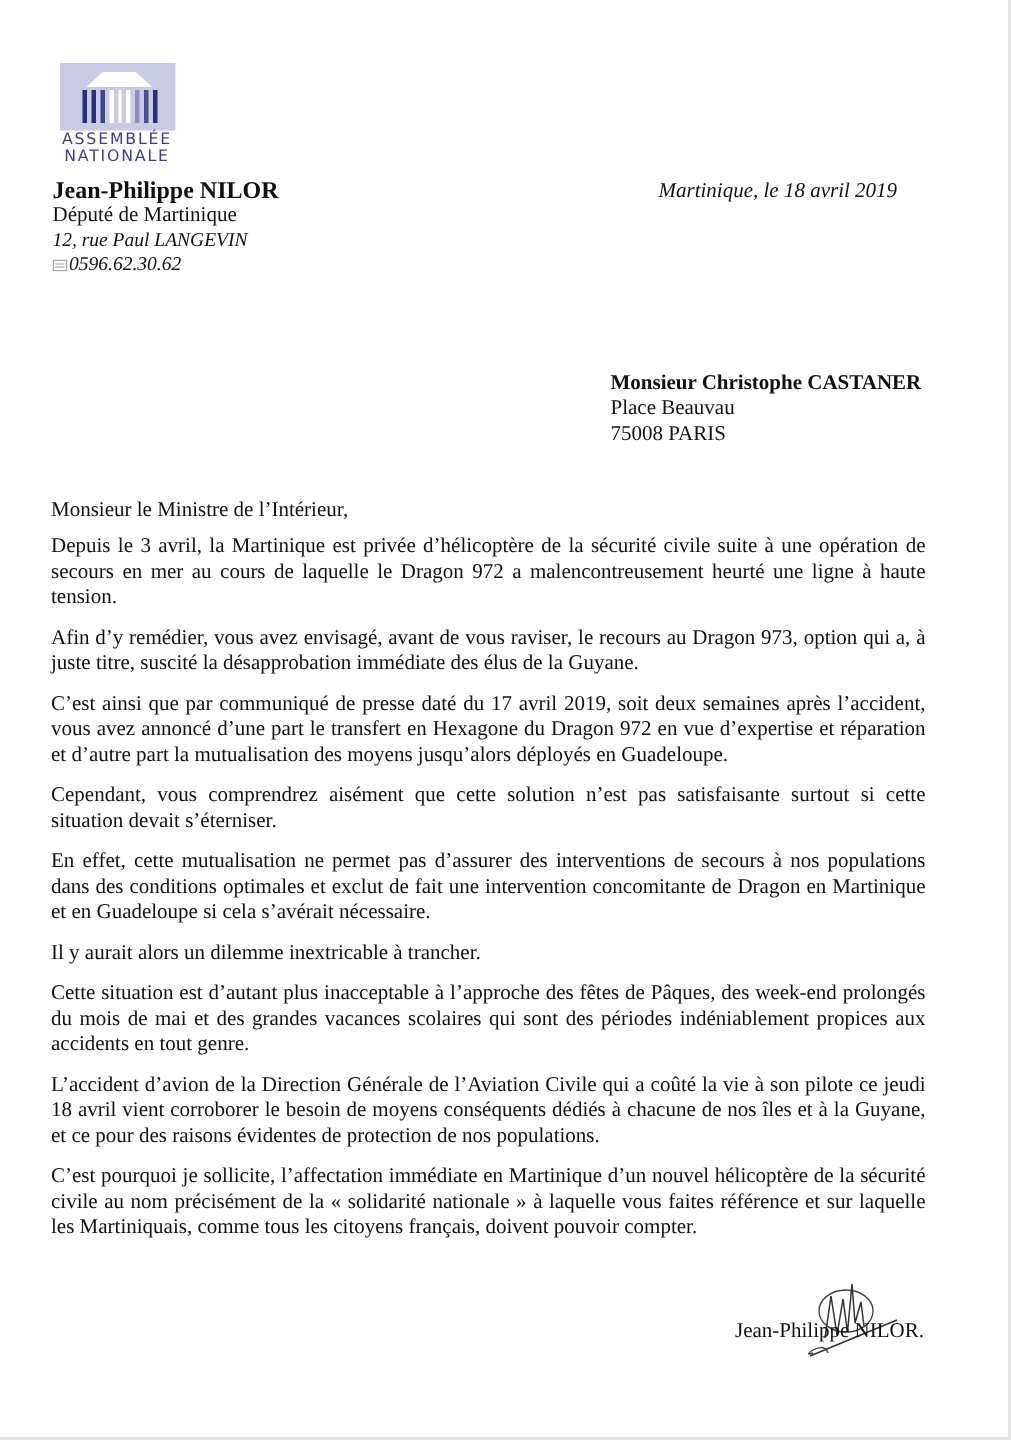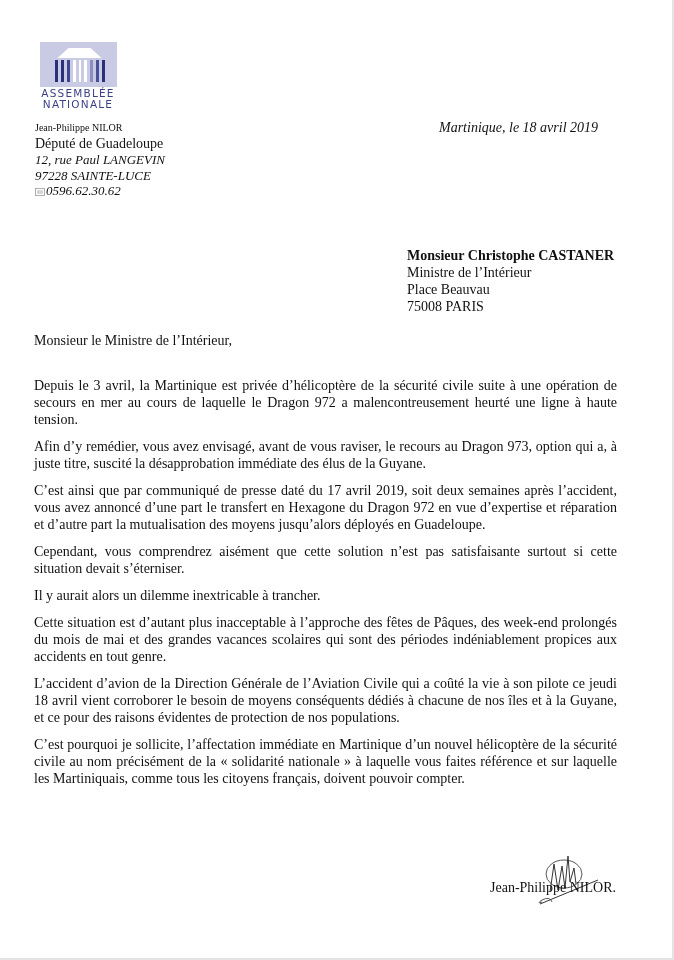--- a/index.html
+++ b/index.html
@@ -29,34 +29,34 @@
     clip-path: polygon(10% 100%, 30% 0, 70% 0, 90% 100%);
   }
   .logo-cols { position: absolute; left: 15px; top: 18px; height: 22px; width: 50px; display: flex; gap: 3px; }
   .logo-cols span { display: block; width: 3px; height: 22px; }
   .logo-text {
     position: absolute; left: 0; top: 46px; width: 80px;
     font-family: "DejaVu Sans", sans-serif; font-size: 10.5px; line-height: 11px;
     color: #3a3f86; letter-spacing: 1.2px; text-align: center;
   }
   .sender { position: absolute; left: 35px; top: 120px; font-size: 14px; line-height: 16px; }
-  .sender .name { font-weight: normal; font-size: 10px; }
+  .sender .name { font-weight: bold; font-size: 16px; }
   .sender .title { font-size: 14px; }
   .sender .it { font-style: italic; font-size: 13px; line-height: 15.5px; }
   .sender .mail { font-style: italic; font-size: 11px; color: #2b2bd0; text-decoration: underline; }
   .icon-phone, .icon-fax { display: inline-block; width: 10px; height: 8px; margin-right: 1px; vertical-align: -1px; }
   .date { position: absolute; left: 439px; top: 120px; font-size: 14px; font-style: italic; }
   .recipient { position: absolute; left: 407px; top: 247px; font-size: 14px; line-height: 17px; }
   .recipient .name { font-weight: bold; }
   .body {
     position: absolute; left: 34px; top: 332px; width: 583px;
     font-size: 14px; line-height: 17px; text-align: justify;
   }
   .body p { margin: 0 0 10px 0; }
-  .body p.salutation { margin-bottom: 28px; }
+  .body p.salutation { margin-bottom: 7px; }
   .signature-block { position: absolute; left: 490px; top: 880px; font-size: 14px; }
   .signature {
     position: absolute; left: 532px; top: 852px; width: 75px; height: 60px;
   }
 </style>
 </head>
 <body>
 
 <div class="page-edge"></div>
 <div class="bottom-edge"></div>
@@ -77,47 +77,46 @@
     </div>
   </div>
   <div class="logo-text">
     <div>ASSEMBLÉE</div>
     <div>NATIONALE</div>
   </div>
 </div>
 
 <div class="sender">
   <div class="name">Jean-Philippe NILOR</div>
-  <div class="title">Député de Guadeloupe</div>
+  <div class="title">Député de Martinique</div>
   <div class="it">12, rue Paul LANGEVIN</div>
-  <div class="it">97228 SAINTE-LUCE</div>
   <div class="it">
     <svg class="icon-phone" viewBox="0 0 10 8">
         <rect x="0.5" y="0.5" width="9" height="7" fill="none" stroke="#999" stroke-width="0.8"></rect>
         <line x1="2" y1="3" x2="8" y2="3" stroke="#999" stroke-width="0.8"></line>
         <line x1="2" y1="5" x2="8" y2="5" stroke="#999" stroke-width="0.8"></line>
       </svg><span>0596.62.30.62</span>
   </div>
 </div>
 
 <div class="date">Martinique, le 18 avril 2019</div>
 
 <div class="recipient">
   <div class="name">Monsieur Christophe CASTANER</div>
-  <div>Ministre de l’Intérieur</div>
   <div>Place Beauvau</div>
   <div>75008 PARIS</div>
 </div>
 
 <div class="body">
   <p class="salutation">Monsieur le Ministre de l’Intérieur,</p>
   <p>Depuis le 3 avril, la Martinique est privée d’hélicoptère de la sécurité civile suite à une opération de secours en mer au cours de laquelle le Dragon 972 a malencontreusement heurté une ligne à haute tension.</p>
   <p>Afin d’y remédier, vous avez envisagé, avant de vous raviser, le recours au Dragon 973, option qui a, à juste titre, suscité la désapprobation immédiate des élus de la Guyane.</p>
   <p>C’est ainsi que par communiqué de presse daté du 17 avril 2019, soit deux semaines après l’accident, vous avez annoncé d’une part le transfert en Hexagone du Dragon 972 en vue d’expertise et réparation et d’autre part la mutualisation des moyens jusqu’alors déployés en Guadeloupe.</p>
   <p>Cependant, vous comprendrez aisément que cette solution n’est pas satisfaisante surtout si cette situation devait s’éterniser.</p>
+  <p>En effet, cette mutualisation ne permet pas d’assurer des interventions de secours à nos populations dans des conditions optimales et exclut de fait une intervention concomitante de Dragon en Martinique et en Guadeloupe si cela s’avérait nécessaire.</p>
   <p>Il y aurait alors un dilemme inextricable à trancher.</p>
   <p>Cette situation est d’autant plus inacceptable à l’approche des fêtes de Pâques, des week-end prolongés du mois de mai et des grandes vacances scolaires qui sont des périodes indéniablement propices aux accidents en tout genre.</p>
   <p>L’accident d’avion de la Direction Générale de l’Aviation Civile qui a coûté la vie à son pilote ce jeudi 18 avril vient corroborer le besoin de moyens conséquents dédiés à chacune de nos îles et à la Guyane, et ce pour des raisons évidentes de protection de nos populations.</p>
   <p>C’est pourquoi je sollicite, l’affectation immédiate en Martinique d’un nouvel hélicoptère de la sécurité civile au nom précisément de la « solidarité nationale » à laquelle vous faites référence et sur laquelle les Martiniquais, comme tous les citoyens français, doivent pouvoir compter.</p>
 </div>
 
 <svg class="signature" viewBox="0 0 75 60">
   <ellipse cx="32" cy="22" rx="18" ry="14" fill="none" stroke="#444" stroke-width="0.9"></ellipse>
   <path d="M18 40 L22 12 L26 38 L30 14 L33 36 L36 4 L38 30 L42 16 L44 32" fill="none" stroke="#333" stroke-width="1"></path>
   <path d="M8 52 L66 28" fill="none" stroke="#333" stroke-width="1"></path>

